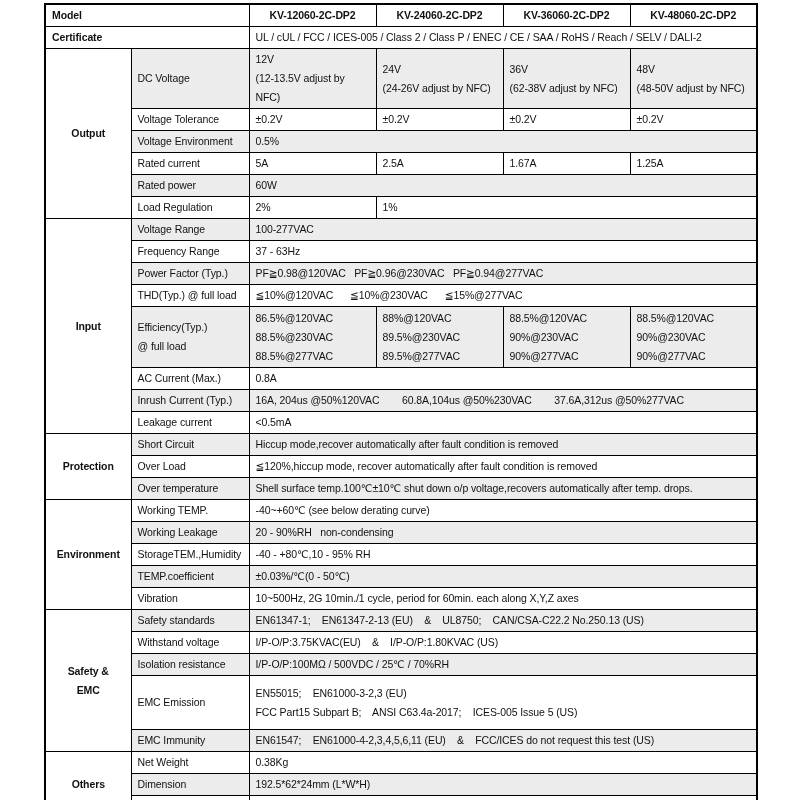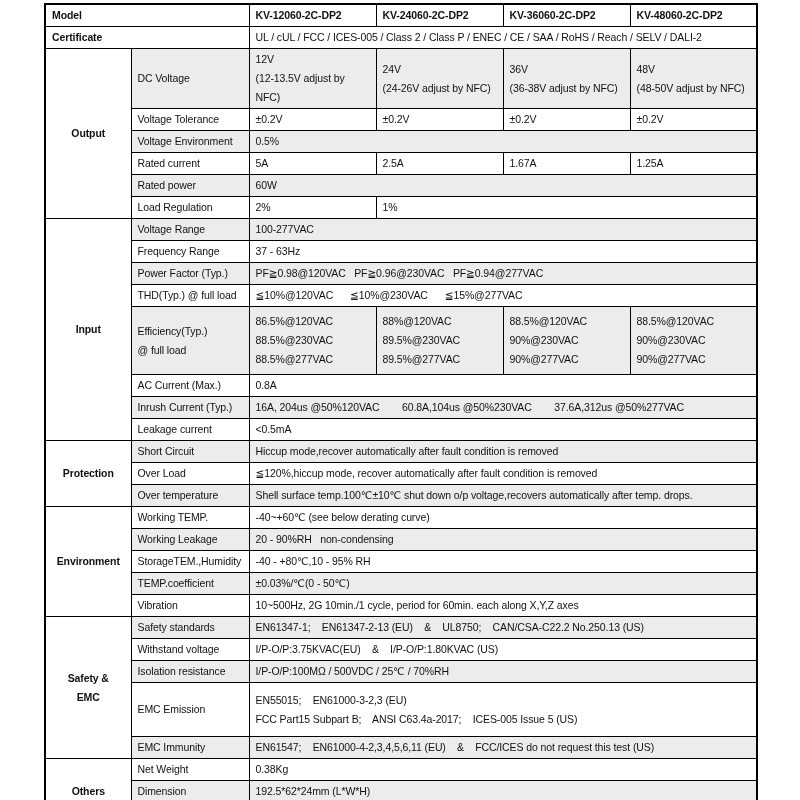--- a/index.html
+++ b/index.html
@@ -5,26 +5,26 @@
   html,body{margin:0;padding:0;background:#fff;}
   .page{position:relative;width:800px;height:800px;background:#fff;overflow:hidden;
         font-family:"Liberation Sans","DejaVu Sans",sans-serif;color:#111;}
   table.spec{position:absolute;left:44px;top:3px;width:712px;border-collapse:collapse;
              table-layout:fixed;border:2px solid #000;}
   td,th{border:1px solid #000;padding:1px 6px;font-size:10.5px;font-weight:normal;
         text-align:left;vertical-align:middle;white-space:pre-wrap;line-height:19px;
         overflow:hidden;color:#111;letter-spacing:-0.1px;}
   tr{height:21px;}
   tr.h2{height:54px;}
-  tr.h3{height:68px;}
+  tr.h3{height:61px;}
   tr.hd{height:22px;}
   tr.shade td{background:#ececec;}
   td.sec{background:#fff !important;font-weight:bold;text-align:center;padding:1px 9px;}
   th.lab{font-weight:bold;background:#fff;}
-  td.model{font-weight:bold;}
+  td.model{font-weight:bold;text-align:center;}
 </style>
 </head>
 <body>
 
 <div class="page">
   <table class="spec">
     <colgroup>
       <col style="width:86px">
         <col style="width:118px">
       <col style="width:127px">
@@ -47,21 +47,21 @@
     </tr>
 
     <tr class="h2 shade">
       <td class="sec" rowspan="6">Output</td>
       <td>DC Voltage</td>
       <td>12V
 (12-13.5V adjust by NFC)</td>
       <td>24V
 (24-26V adjust by NFC)</td>
       <td>36V
-(36-38V adjust by NFC)</td>
+(62-38V adjust by NFC)</td>
       <td>48V
 (48-50V adjust by NFC)</td>
     </tr>
     <tr>
       <td>Voltage Tolerance</td>
       <td>±0.2V</td>
       <td>±0.2V</td>
       <td>±0.2V</td>
       <td>±0.2V</td>
     </tr>

